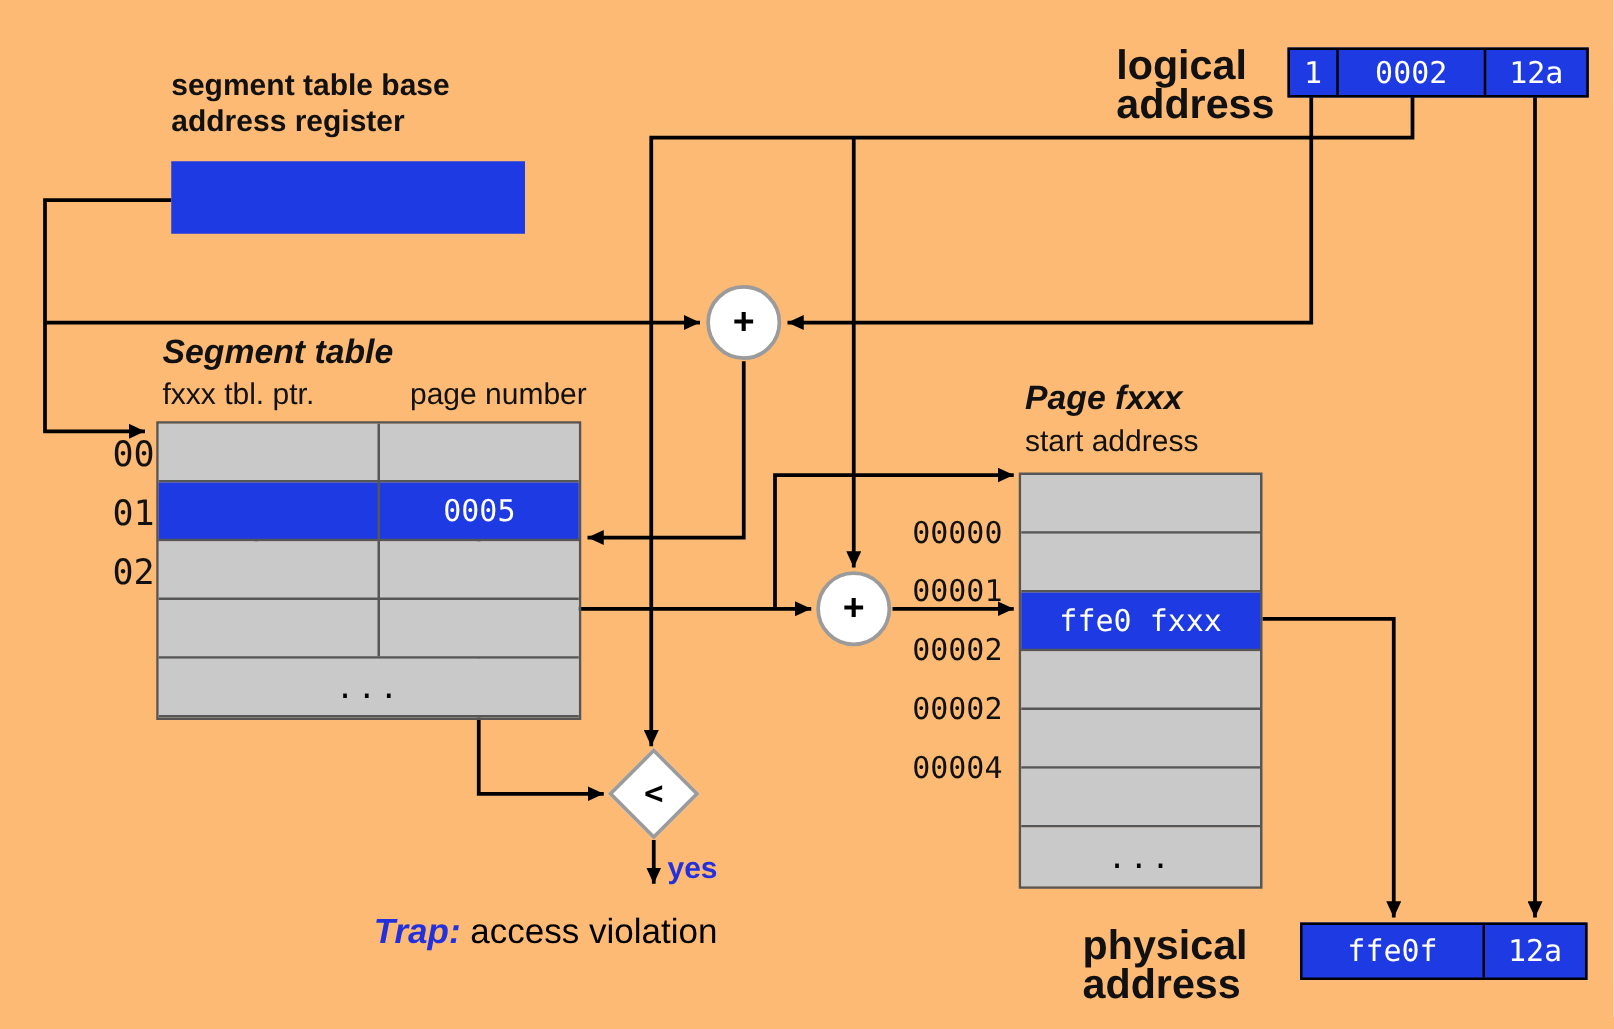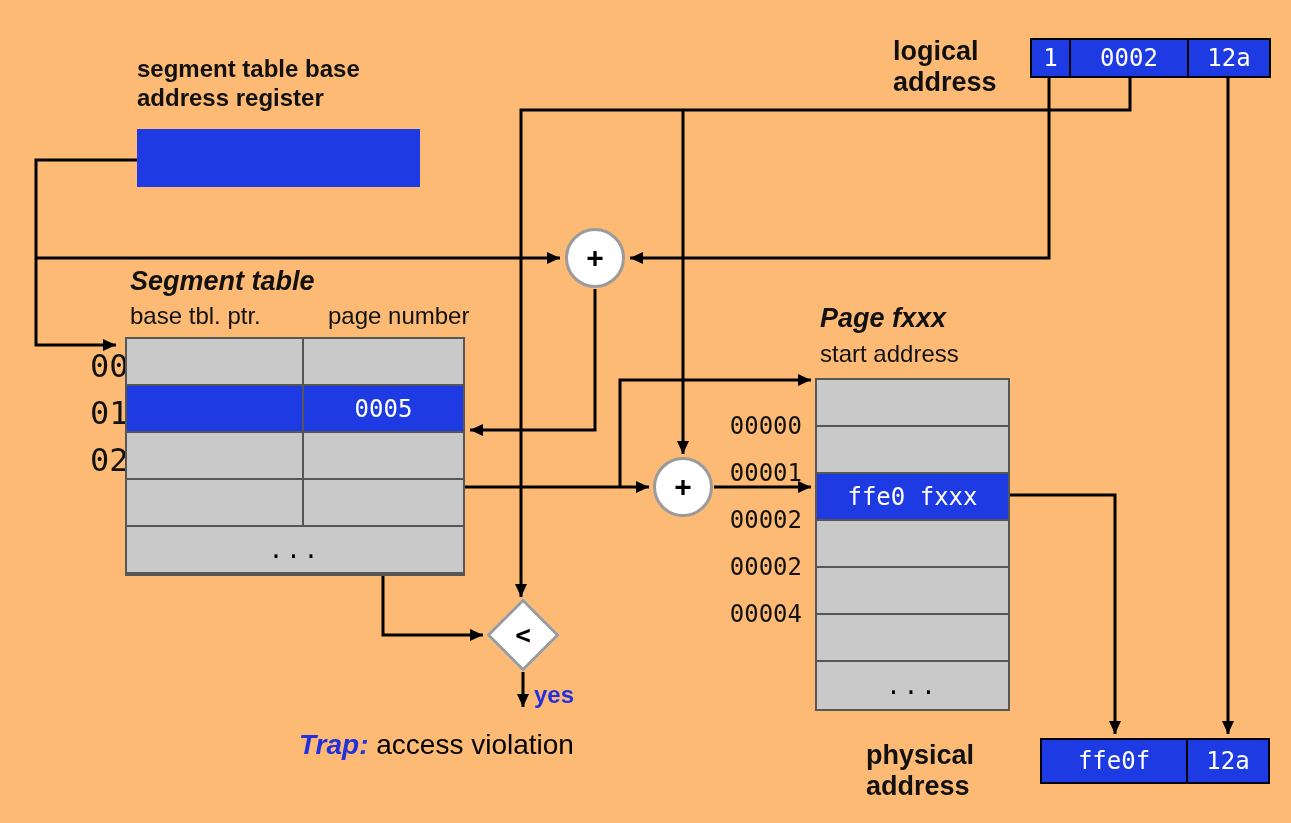--- a/index.html
+++ b/index.html
@@ -9,24 +9,24 @@
     font-family:"Liberation Sans",sans-serif;color:#000;text-decoration:underline;
   }
   .abs{position:absolute}
   .mono{font-family:"DejaVu Sans Mono",monospace}
   .prelines{white-space:pre-line}
   .wires{position:absolute;left:0;top:0;width:1291px;height:823px;pointer-events:none}
   .wires path{fill:none;stroke:var(--wire,#000);stroke-width:3;marker-end:url(#ah)}
   .wires marker path{fill:var(--wire,#000);stroke:none}
 
   .lbl-bold{font-weight:bold;font-size:24px;line-height:29px;color:#111}
-  .big-bold{font-weight:bold;font-size:27px;line-height:31px;color:#111}
+  .big-bold{font-weight:bold;font-size:33px;line-height:31px;color:#111}
   .st-title{font-size:27px;font-weight:bold;font-style:italic;color:#111}
   .col-hdr{font-size:24px;color:#111}
-  .rowlbl{font-size:32px;color:#111}
+  .rowlbl{font-size:28px;color:#111}
   .ptlbl{font-size:24px;color:#111;width:80px;text-align:right;left:722px}
 
   .reg-box{background:var(--blue,#1e3ae3)}
 
   .addr-box{display:flex;border:2px solid #000;background:var(--blue,#1e3ae3)}
   .addr-cell{display:flex;align-items:center;justify-content:center;color:#fff;
     font-family:"DejaVu Sans Mono",monospace;font-size:24px;border-right:2px solid #000;height:100%}
   .addr-cell:last-child{border-right:none}
 
   .adder{width:60px;height:60px;border:3px solid var(--shapeborder,#9b9b9b);border-radius:50%;
@@ -104,21 +104,21 @@
     <div class="diamond-shape"></div>
     <span class="diamond-symbol">&lt;</span>
   </div>
   <div class="abs yes-lbl" style="left:534px;top:681px">yes</div>
   <div class="abs trap-line" style="left:299px;top:729px">
     <span class="trap-word">Trap:</span>
     <span class="trap-text">access violation</span>
   </div>
 
   <div class="abs st-title" style="left:130px;top:266px">Segment table</div>
-  <div class="abs col-hdr" style="left:130px;top:302px">base tbl. ptr.</div>
+  <div class="abs col-hdr" style="left:130px;top:302px">fxxx tbl. ptr.</div>
   <div class="abs col-hdr" style="left:328px;top:302px">page number</div>
 
   <div class="abs mono rowlbl" style="left:90px;top:347px">00</div>
   <div class="abs mono rowlbl" style="left:90px;top:394px">01</div>
   <div class="abs mono rowlbl" style="left:90px;top:441px">02</div>
 
   <div class="abs dtable" style="left:125px;top:337px;width:340px">
     <div class="trow"></div>
     <div class="trow selected">
       <span class="segval mono">0005</span>

